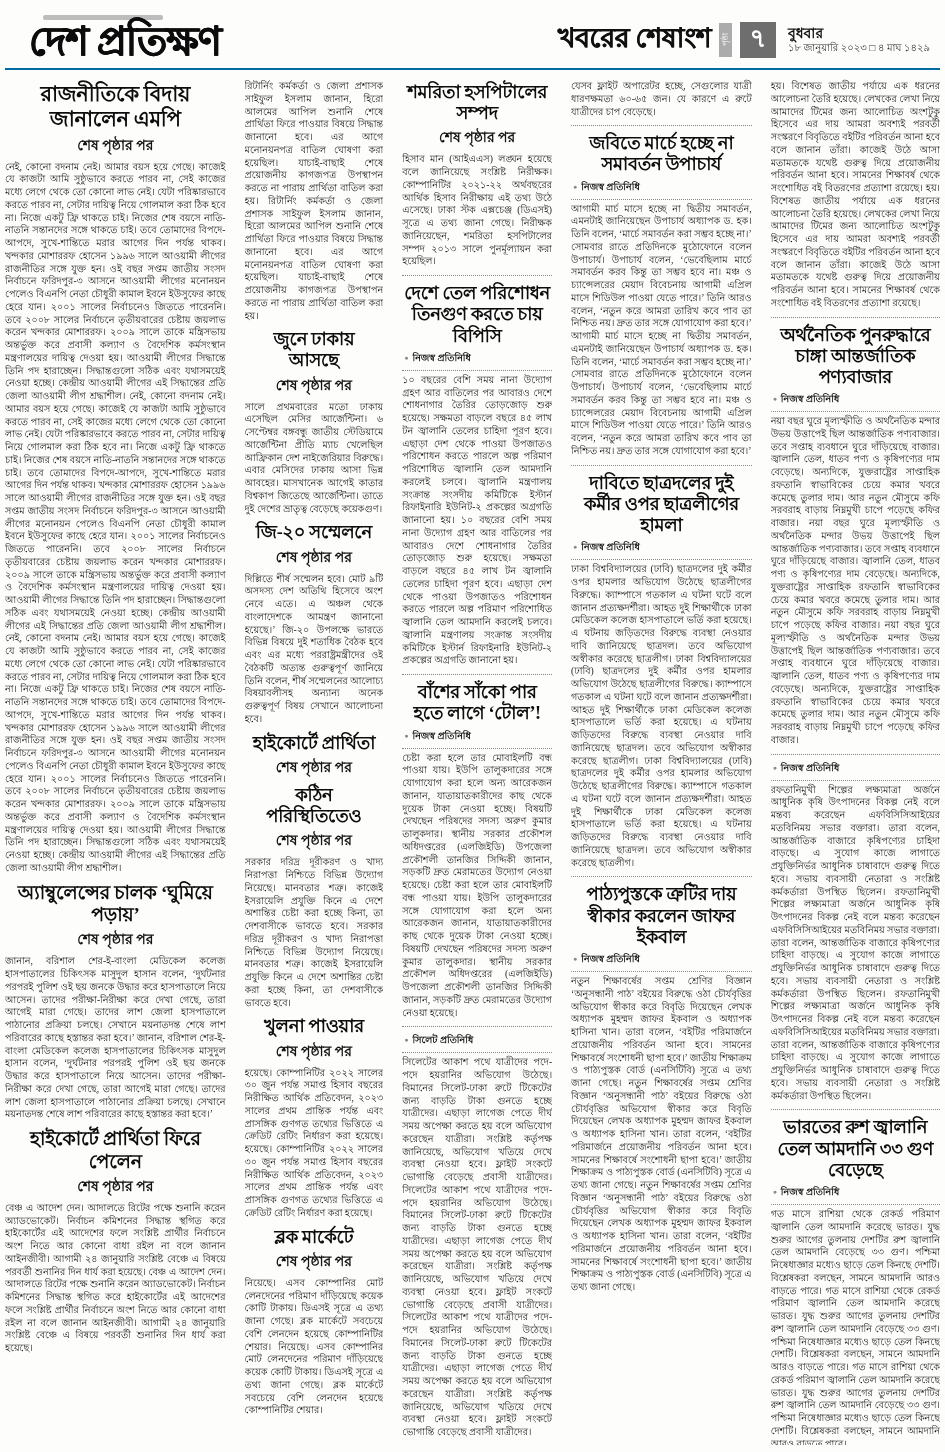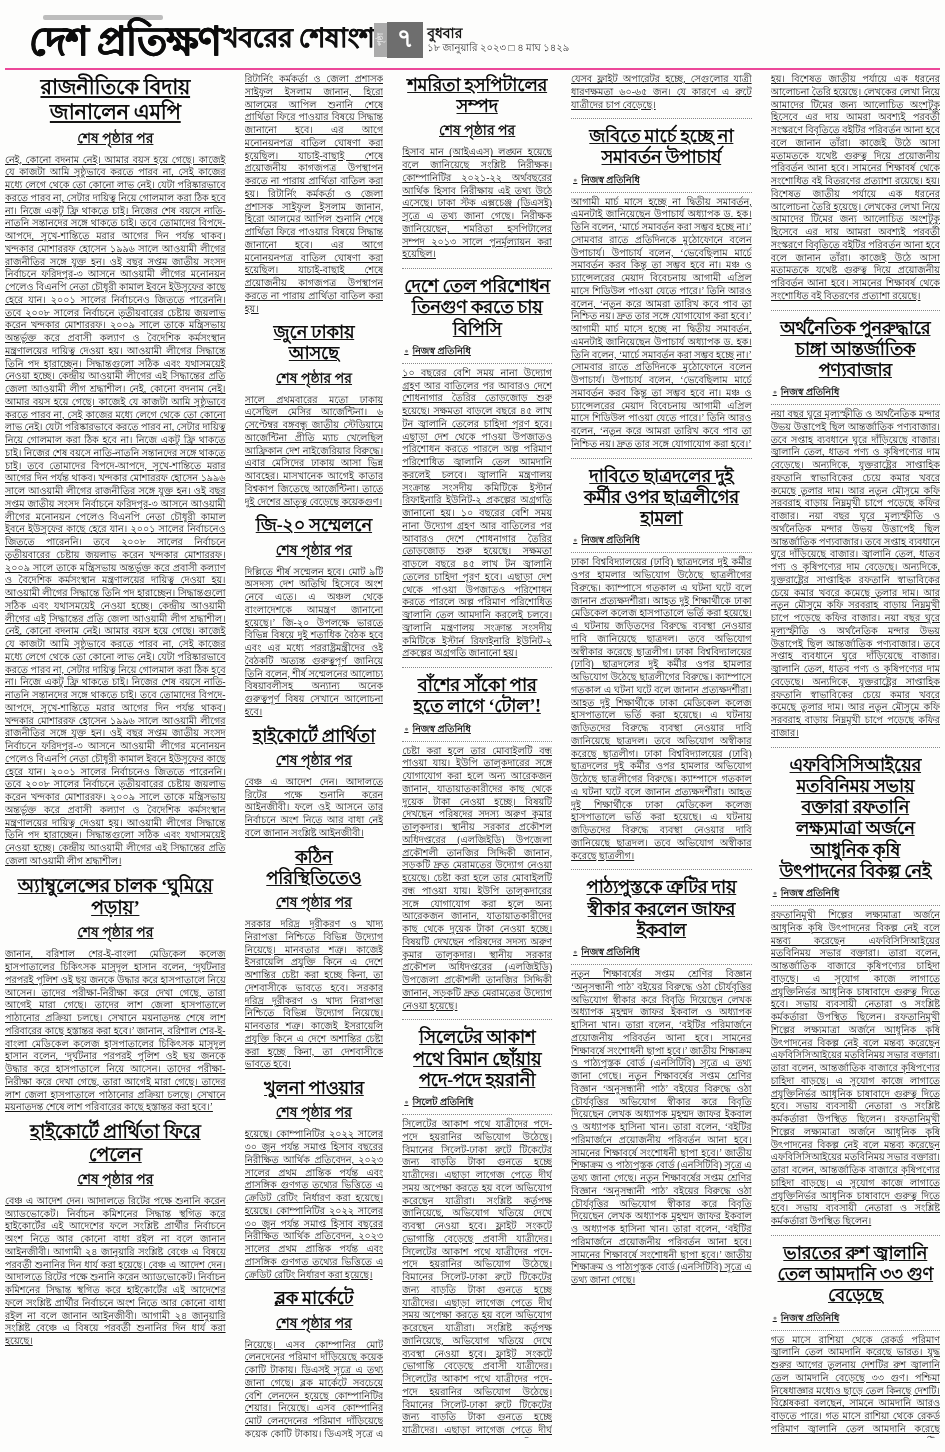--- a/index.html
+++ b/index.html
@@ -5,47 +5,47 @@
   html,body{margin:0;padding:0;}
   body{
     width:945px;height:1452px;background:#fdfdfc;color:#141414;
     font-family:"Liberation Serif","DejaVu Serif",serif;
     overflow:hidden;position:relative;
   }
   .paper{box-sizing:border-box;width:945px;height:1452px;padding:4px 5px 0 5px;}
 
   
   .masthead{
-    display:flex;align-items:flex-end;
-    border-bottom:2px solid #ec4899;padding:2px 4px 6px 24px;height:66px;box-sizing:border-box;
+    display:flex;justify-content:space-between;align-items:flex-end;
+    border-bottom:2px solid #0369a1;padding:2px 4px 6px 24px;height:66px;box-sizing:border-box;
   }
   .brand{display:flex;flex-direction:column;align-items:flex-start;}
   .brand-tagline{width:120px;height:5px;background:#bdbdbd;border-radius:2px;margin:0 0 2px 14px;}
   .brand-title{
     font-size:40px;font-weight:bold;line-height:1;color:#0c0c0c;letter-spacing:-1px;
     text-shadow:0.6px 0 #0c0c0c, -0.4px 0 #0c0c0c;
   }
-  .head-right{display:flex;align-items:center;padding-right:6px;}
+  .head-right{display:flex;align-items:center;gap:8px;padding-right:6px;}
   .section-title{font-size:27px;font-weight:bold;color:#101010;letter-spacing:-0.5px;
     text-shadow:0.4px 0 #101010;}
   .page-label-box{
     background:#ababab;color:#fff;font-size:8px;width:13px;height:34px;
     display:flex;align-items:center;justify-content:center;
     writing-mode:vertical-rl;transform:rotate(180deg);
   }
   .page-num-box{
     background:#6e6e6e;color:#fff;width:36px;height:36px;display:flex;
     align-items:center;justify-content:center;font-size:26px;font-weight:bold;
   }
   .datebox{display:flex;flex-direction:column;line-height:1.15;padding-left:4px;}
   .date-day{font-size:14px;font-weight:bold;}
   .date-line{font-size:10px;color:#333;}
 
   
-  .cols{display:flex;gap:19px;text-decoration:underline;}
+  .cols{display:flex;gap:19px;padding-top:7px;}
   .col{height:1368px;overflow:hidden;}
   .col-0{width:237px;}
   .col-1{width:149px;}
   .col-2{width:161px;}
   .col-3{width:194px;}
   .col-4{width:182px;}
 
   article{display:block;}
   article.with-byline{border-top:1px dotted #888;margin-top:4px;padding-top:2px;}
   .headline{
@@ -114,21 +114,20 @@
           <p class="body">সালে প্রথমবারের মতো ঢাকায় এসেছিল মেসির আর্জেন্টিনা। ৬ সেপ্টেম্বর বঙ্গবন্ধু জাতীয় স্টেডিয়ামে আর্জেন্টিনা প্রীতি ম্যাচ খেলেছিল আফ্রিকান দেশ নাইজেরিয়ার বিরুদ্ধে। এবার মেসিদের ঢাকায় আসা ভিন্ন আবহের। মাসখানেক আগেই কাতার বিশ্বকাপ জিতেছে আর্জেন্টিনা। তাতে দুই দেশের ভ্রাতৃত্ব বেড়েছে কয়েকগুণ। </p>
         </article>
         <article>
           <h2 class="headline">জি-২০ সম্মেলনে</h2>
           <div class="continued">শেষ পৃষ্ঠার পর</div>
           <p class="body">দিল্লিতে শীর্ষ সম্মেলন হবে। মোট ৯টি অসদস্য দেশ অতিথি হিসেবে অংশ নেবে এতে। এ অঞ্চল থেকে বাংলাদেশকে আমন্ত্রণ জানানো হয়েছে।’ জি-২০ উপলক্ষে ভারতে বিভিন্ন বিষয়ে দুই শতাধিক বৈঠক হবে এবং এর মধ্যে পররাষ্ট্রমন্ত্রীদের ওই বৈঠকটি অত্যন্ত গুরুত্বপূর্ণ জানিয়ে তিনি বলেন, শীর্ষ সম্মেলনের আলোচ্য বিষয়াবলীসহ অন্যান্য অনেক গুরুত্বপূর্ণ বিষয় সেখানে আলোচনা হবে। </p>
         </article>
         <article>
           <h2 class="headline">হাইকোর্টে প্রার্থিতা</h2>
           <div class="continued">শেষ পৃষ্ঠার পর</div>
-          <p class="body">বেঞ্চ এ আদেশ দেন। আদালতে রিটের পক্ষে শুনানি করেন আইনজীবী। ফলে ওই আসনে তার নির্বাচনে অংশ নিতে আর বাধা নেই বলে জানান সংশ্লিষ্ট আইনজীবী। </p>
         </article>
         <article>
           <h2 class="headline">কঠিন পরিস্থিতিতেও</h2>
           <div class="continued">শেষ পৃষ্ঠার পর</div>
           <p class="body">সরকার দরিদ্র দূরীকরণ ও খাদ্য নিরাপত্তা নিশ্চিতে বিভিন্ন উদ্যোগ নিয়েছে। মানবতার শত্রু। কাজেই ইসরায়েলি প্রযুক্তি কিনে এ দেশে অশান্তির চেষ্টা করা হচ্ছে কিনা, তা দেশবাসীকে ভাবতে হবে। সরকার দরিদ্র দূরীকরণ ও খাদ্য নিরাপত্তা নিশ্চিতে বিভিন্ন উদ্যোগ নিয়েছে। মানবতার শত্রু। কাজেই ইসরায়েলি প্রযুক্তি কিনে এ দেশে অশান্তির চেষ্টা করা হচ্ছে কিনা, তা দেশবাসীকে ভাবতে হবে। </p>
         </article>
         <article>
           <h2 class="headline">খুলনা পাওয়ার</h2>
           <div class="continued">শেষ পৃষ্ঠার পর</div>
           <p class="body">হয়েছে। কোম্পানিটির ২০২২ সালের ৩০ জুন পর্যন্ত সমাপ্ত হিসাব বছরের নিরীক্ষিত আর্থিক প্রতিবেদন, ২০২৩ সালের প্রথম প্রান্তিক পর্যন্ত এবং প্রাসঙ্গিক গুণগত তথ্যের ভিত্তিতে এ ক্রেডিট রেটিং নির্ধারণ করা হয়েছে। হয়েছে। কোম্পানিটির ২০২২ সালের ৩০ জুন পর্যন্ত সমাপ্ত হিসাব বছরের নিরীক্ষিত আর্থিক প্রতিবেদন, ২০২৩ সালের প্রথম প্রান্তিক পর্যন্ত এবং প্রাসঙ্গিক গুণগত তথ্যের ভিত্তিতে এ ক্রেডিট রেটিং নির্ধারণ করা হয়েছে। </p>
@@ -155,21 +154,20 @@
         </article>
         <article class="with-byline">
           <h2 class="headline">বাঁশের সাঁকো পার হতে লাগে ‘টোল’!</h2>
           <div class="byline-row">
             <span class="byline-bullet">●</span>
             <span>নিজস্ব প্রতিনিধি</span>
           </div>
           <p class="body">চেষ্টা করা হলে তার মোবাইলটি বন্ধ পাওয়া যায়। ইউপি তালুকদারের সঙ্গে যোগাযোগ করা হলে অন্য আরেকজন জানান, যাতায়াতকারীদের কাছ থেকে দুয়েক টাকা নেওয়া হচ্ছে। বিষয়টি দেখছেন পরিষদের সদস্য অরুণ কুমার তালুকদার। স্থানীয় সরকার প্রকৌশল অধিদপ্তরের (এলজিইডি) উপজেলা প্রকৌশলী তানজির সিদ্দিকী জানান, সড়কটি দ্রুত মেরামতের উদ্যোগ নেওয়া হয়েছে। চেষ্টা করা হলে তার মোবাইলটি বন্ধ পাওয়া যায়। ইউপি তালুকদারের সঙ্গে যোগাযোগ করা হলে অন্য আরেকজন জানান, যাতায়াতকারীদের কাছ থেকে দুয়েক টাকা নেওয়া হচ্ছে। বিষয়টি দেখছেন পরিষদের সদস্য অরুণ কুমার তালুকদার। স্থানীয় সরকার প্রকৌশল অধিদপ্তরের (এলজিইডি) উপজেলা প্রকৌশলী তানজির সিদ্দিকী জানান, সড়কটি দ্রুত মেরামতের উদ্যোগ নেওয়া হয়েছে। </p>
         </article>
         <article class="with-byline">
-          <h2 class="headline">সিলেটের আকাশ পথে বিমান ছোঁয়ায় পদে-পদে হয়রানী</h2>
           <div class="byline-row">
             <span class="byline-bullet">●</span>
             <span>সিলেট প্রতিনিধি</span>
           </div>
           <p class="body">সিলেটের আকাশ পথে যাত্রীদের পদে-পদে হয়রানির অভিযোগ উঠেছে। বিমানের সিলেট-ঢাকা রুটে টিকেটের জন্য বাড়তি টাকা গুনতে হচ্ছে যাত্রীদের। এছাড়া লাগেজ পেতে দীর্ঘ সময় অপেক্ষা করতে হয় বলে অভিযোগ করেছেন যাত্রীরা। সংশ্লিষ্ট কর্তৃপক্ষ জানিয়েছে, অভিযোগ খতিয়ে দেখে ব্যবস্থা নেওয়া হবে। ফ্লাইট সংকটে ভোগান্তি বেড়েছে প্রবাসী যাত্রীদের। সিলেটের আকাশ পথে যাত্রীদের পদে-পদে হয়রানির অভিযোগ উঠেছে। বিমানের সিলেট-ঢাকা রুটে টিকেটের জন্য বাড়তি টাকা গুনতে হচ্ছে যাত্রীদের। এছাড়া লাগেজ পেতে দীর্ঘ সময় অপেক্ষা করতে হয় বলে অভিযোগ করেছেন যাত্রীরা। সংশ্লিষ্ট কর্তৃপক্ষ জানিয়েছে, অভিযোগ খতিয়ে দেখে ব্যবস্থা নেওয়া হবে। ফ্লাইট সংকটে ভোগান্তি বেড়েছে প্রবাসী যাত্রীদের। সিলেটের আকাশ পথে যাত্রীদের পদে-পদে হয়রানির অভিযোগ উঠেছে। বিমানের সিলেট-ঢাকা রুটে টিকেটের জন্য বাড়তি টাকা গুনতে হচ্ছে যাত্রীদের। এছাড়া লাগেজ পেতে দীর্ঘ সময় অপেক্ষা করতে হয় বলে অভিযোগ করেছেন যাত্রীরা। সংশ্লিষ্ট কর্তৃপক্ষ জানিয়েছে, অভিযোগ খতিয়ে দেখে ব্যবস্থা নেওয়া হবে। ফ্লাইট সংকটে ভোগান্তি বেড়েছে প্রবাসী যাত্রীদের। </p>
         </article>
       </section>
     <section class="col col-3">
         <article>
           <p class="body">যেসব ফ্লাইট অপারেটর হচ্ছে, সেগুলোর যাত্রী ধারণক্ষমতা ৬০-৬৫ জন। যে কারণে এ রুটে যাত্রীদের চাপ বেড়েছে। </p>
@@ -205,21 +203,20 @@
         </article>
         <article class="with-byline">
           <h2 class="headline">অর্থনৈতিক পুনরুদ্ধারে চাঙ্গা আন্তর্জাতিক পণ্যবাজার</h2>
           <div class="byline-row">
             <span class="byline-bullet">●</span>
             <span>নিজস্ব প্রতিনিধি</span>
           </div>
           <p class="body">নয়া বছর ঘুরে মূল্যস্ফীতি ও অর্থনৈতিক মন্দার উভয় উত্তাপেই ছিল আন্তর্জাতিক পণ্যবাজার। তবে সপ্তাহ ব্যবধানে ঘুরে দাঁড়িয়েছে বাজার। জ্বালানি তেল, ধাতব পণ্য ও কৃষিপণ্যের দাম বেড়েছে। অন্যদিকে, যুক্তরাষ্ট্রের সাপ্তাহিক রফতানি স্বাভাবিকের চেয়ে কমার খবরে কমেছে তুলার দাম। আর নতুন মৌসুমে কফি সরবরাহ বাড়ায় নিম্নমুখী চাপে পড়েছে কফির বাজার। নয়া বছর ঘুরে মূল্যস্ফীতি ও অর্থনৈতিক মন্দার উভয় উত্তাপেই ছিল আন্তর্জাতিক পণ্যবাজার। তবে সপ্তাহ ব্যবধানে ঘুরে দাঁড়িয়েছে বাজার। জ্বালানি তেল, ধাতব পণ্য ও কৃষিপণ্যের দাম বেড়েছে। অন্যদিকে, যুক্তরাষ্ট্রের সাপ্তাহিক রফতানি স্বাভাবিকের চেয়ে কমার খবরে কমেছে তুলার দাম। আর নতুন মৌসুমে কফি সরবরাহ বাড়ায় নিম্নমুখী চাপে পড়েছে কফির বাজার। নয়া বছর ঘুরে মূল্যস্ফীতি ও অর্থনৈতিক মন্দার উভয় উত্তাপেই ছিল আন্তর্জাতিক পণ্যবাজার। তবে সপ্তাহ ব্যবধানে ঘুরে দাঁড়িয়েছে বাজার। জ্বালানি তেল, ধাতব পণ্য ও কৃষিপণ্যের দাম বেড়েছে। অন্যদিকে, যুক্তরাষ্ট্রের সাপ্তাহিক রফতানি স্বাভাবিকের চেয়ে কমার খবরে কমেছে তুলার দাম। আর নতুন মৌসুমে কফি সরবরাহ বাড়ায় নিম্নমুখী চাপে পড়েছে কফির বাজার। </p>
         </article>
         <article class="with-byline">
-          <h2 class="headline">এফবিসিসিআইয়ের মতবিনিময় সভায় বক্তারা রফতানি লক্ষ্যমাত্রা অর্জনে আধুনিক কৃষি উৎপাদনের বিকল্প নেই</h2>
           <div class="byline-row">
             <span class="byline-bullet">●</span>
             <span>নিজস্ব প্রতিনিধি</span>
           </div>
           <p class="body">রফতানিমুখী শিল্পের লক্ষ্যমাত্রা অর্জনে আধুনিক কৃষি উৎপাদনের বিকল্প নেই বলে মন্তব্য করেছেন এফবিসিসিআইয়ের মতবিনিময় সভার বক্তারা। তারা বলেন, আন্তর্জাতিক বাজারে কৃষিপণ্যের চাহিদা বাড়ছে। এ সুযোগ কাজে লাগাতে প্রযুক্তিনির্ভর আধুনিক চাষাবাদে গুরুত্ব দিতে হবে। সভায় ব্যবসায়ী নেতারা ও সংশ্লিষ্ট কর্মকর্তারা উপস্থিত ছিলেন। রফতানিমুখী শিল্পের লক্ষ্যমাত্রা অর্জনে আধুনিক কৃষি উৎপাদনের বিকল্প নেই বলে মন্তব্য করেছেন এফবিসিসিআইয়ের মতবিনিময় সভার বক্তারা। তারা বলেন, আন্তর্জাতিক বাজারে কৃষিপণ্যের চাহিদা বাড়ছে। এ সুযোগ কাজে লাগাতে প্রযুক্তিনির্ভর আধুনিক চাষাবাদে গুরুত্ব দিতে হবে। সভায় ব্যবসায়ী নেতারা ও সংশ্লিষ্ট কর্মকর্তারা উপস্থিত ছিলেন। রফতানিমুখী শিল্পের লক্ষ্যমাত্রা অর্জনে আধুনিক কৃষি উৎপাদনের বিকল্প নেই বলে মন্তব্য করেছেন এফবিসিসিআইয়ের মতবিনিময় সভার বক্তারা। তারা বলেন, আন্তর্জাতিক বাজারে কৃষিপণ্যের চাহিদা বাড়ছে। এ সুযোগ কাজে লাগাতে প্রযুক্তিনির্ভর আধুনিক চাষাবাদে গুরুত্ব দিতে হবে। সভায় ব্যবসায়ী নেতারা ও সংশ্লিষ্ট কর্মকর্তারা উপস্থিত ছিলেন। </p>
         </article>
         <article class="with-byline">
           <h2 class="headline">ভারতের রুশ জ্বালানি তেল আমদানি ৩৩ গুণ বেড়েছে</h2>
           <div class="byline-row">
             <span class="byline-bullet">●</span>

